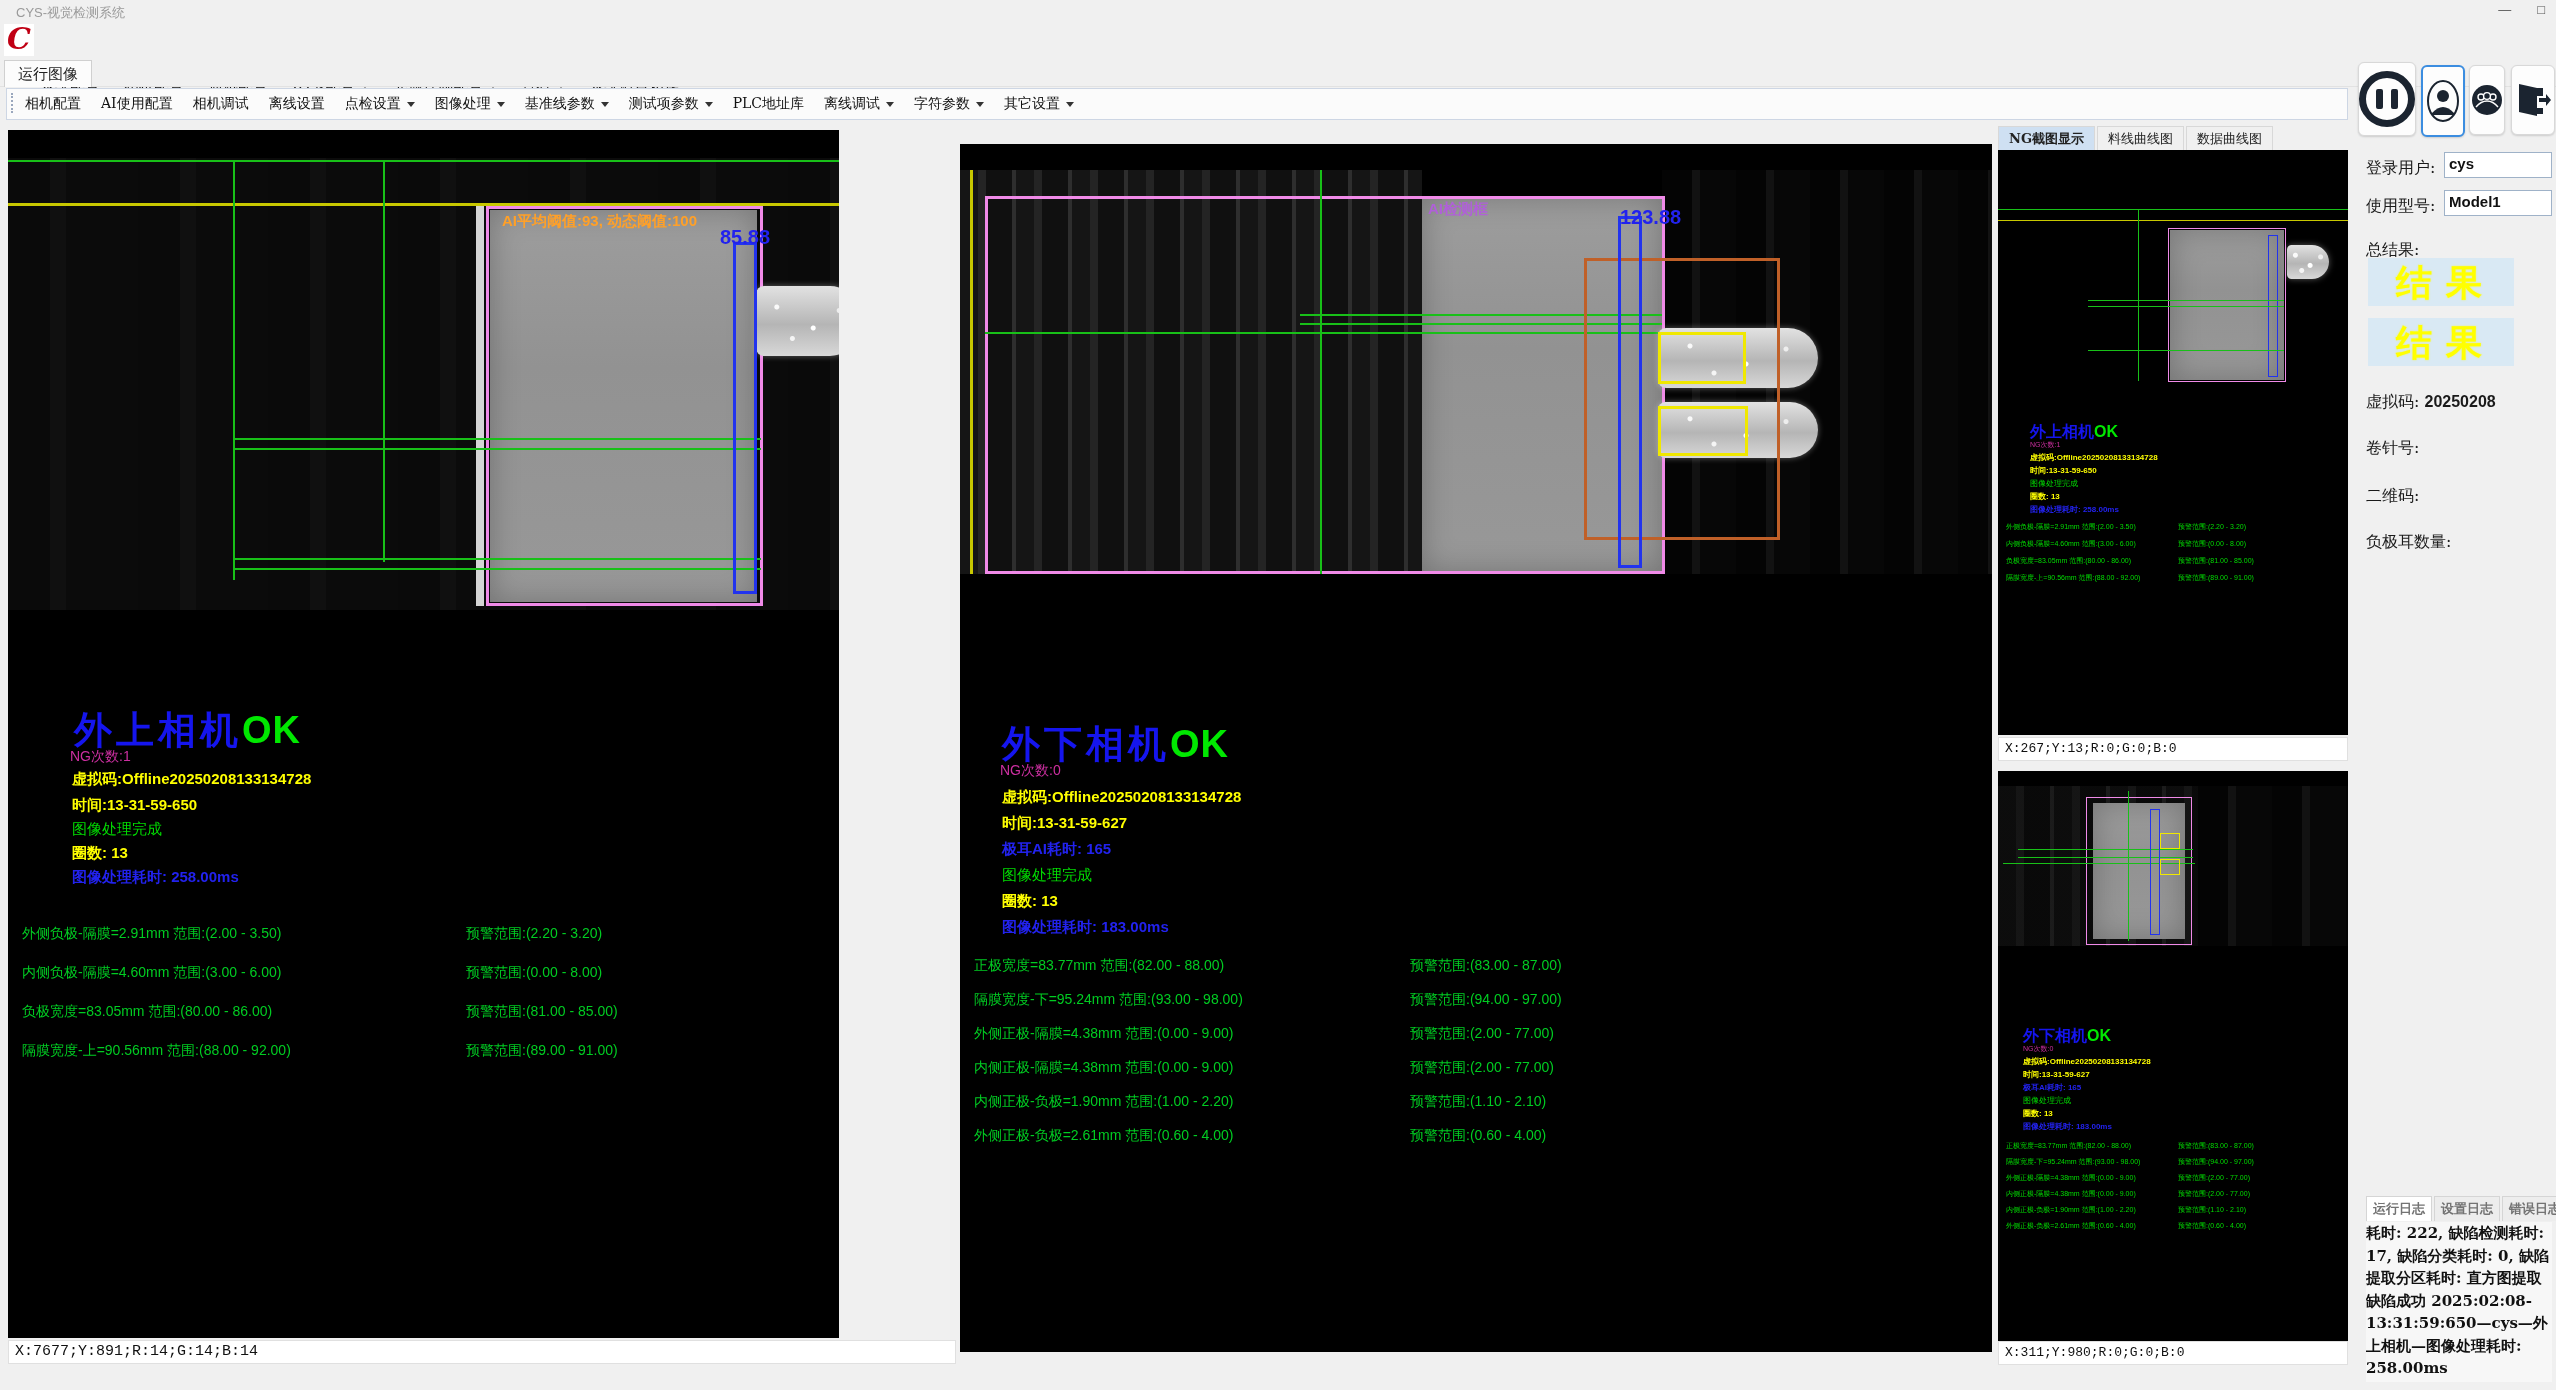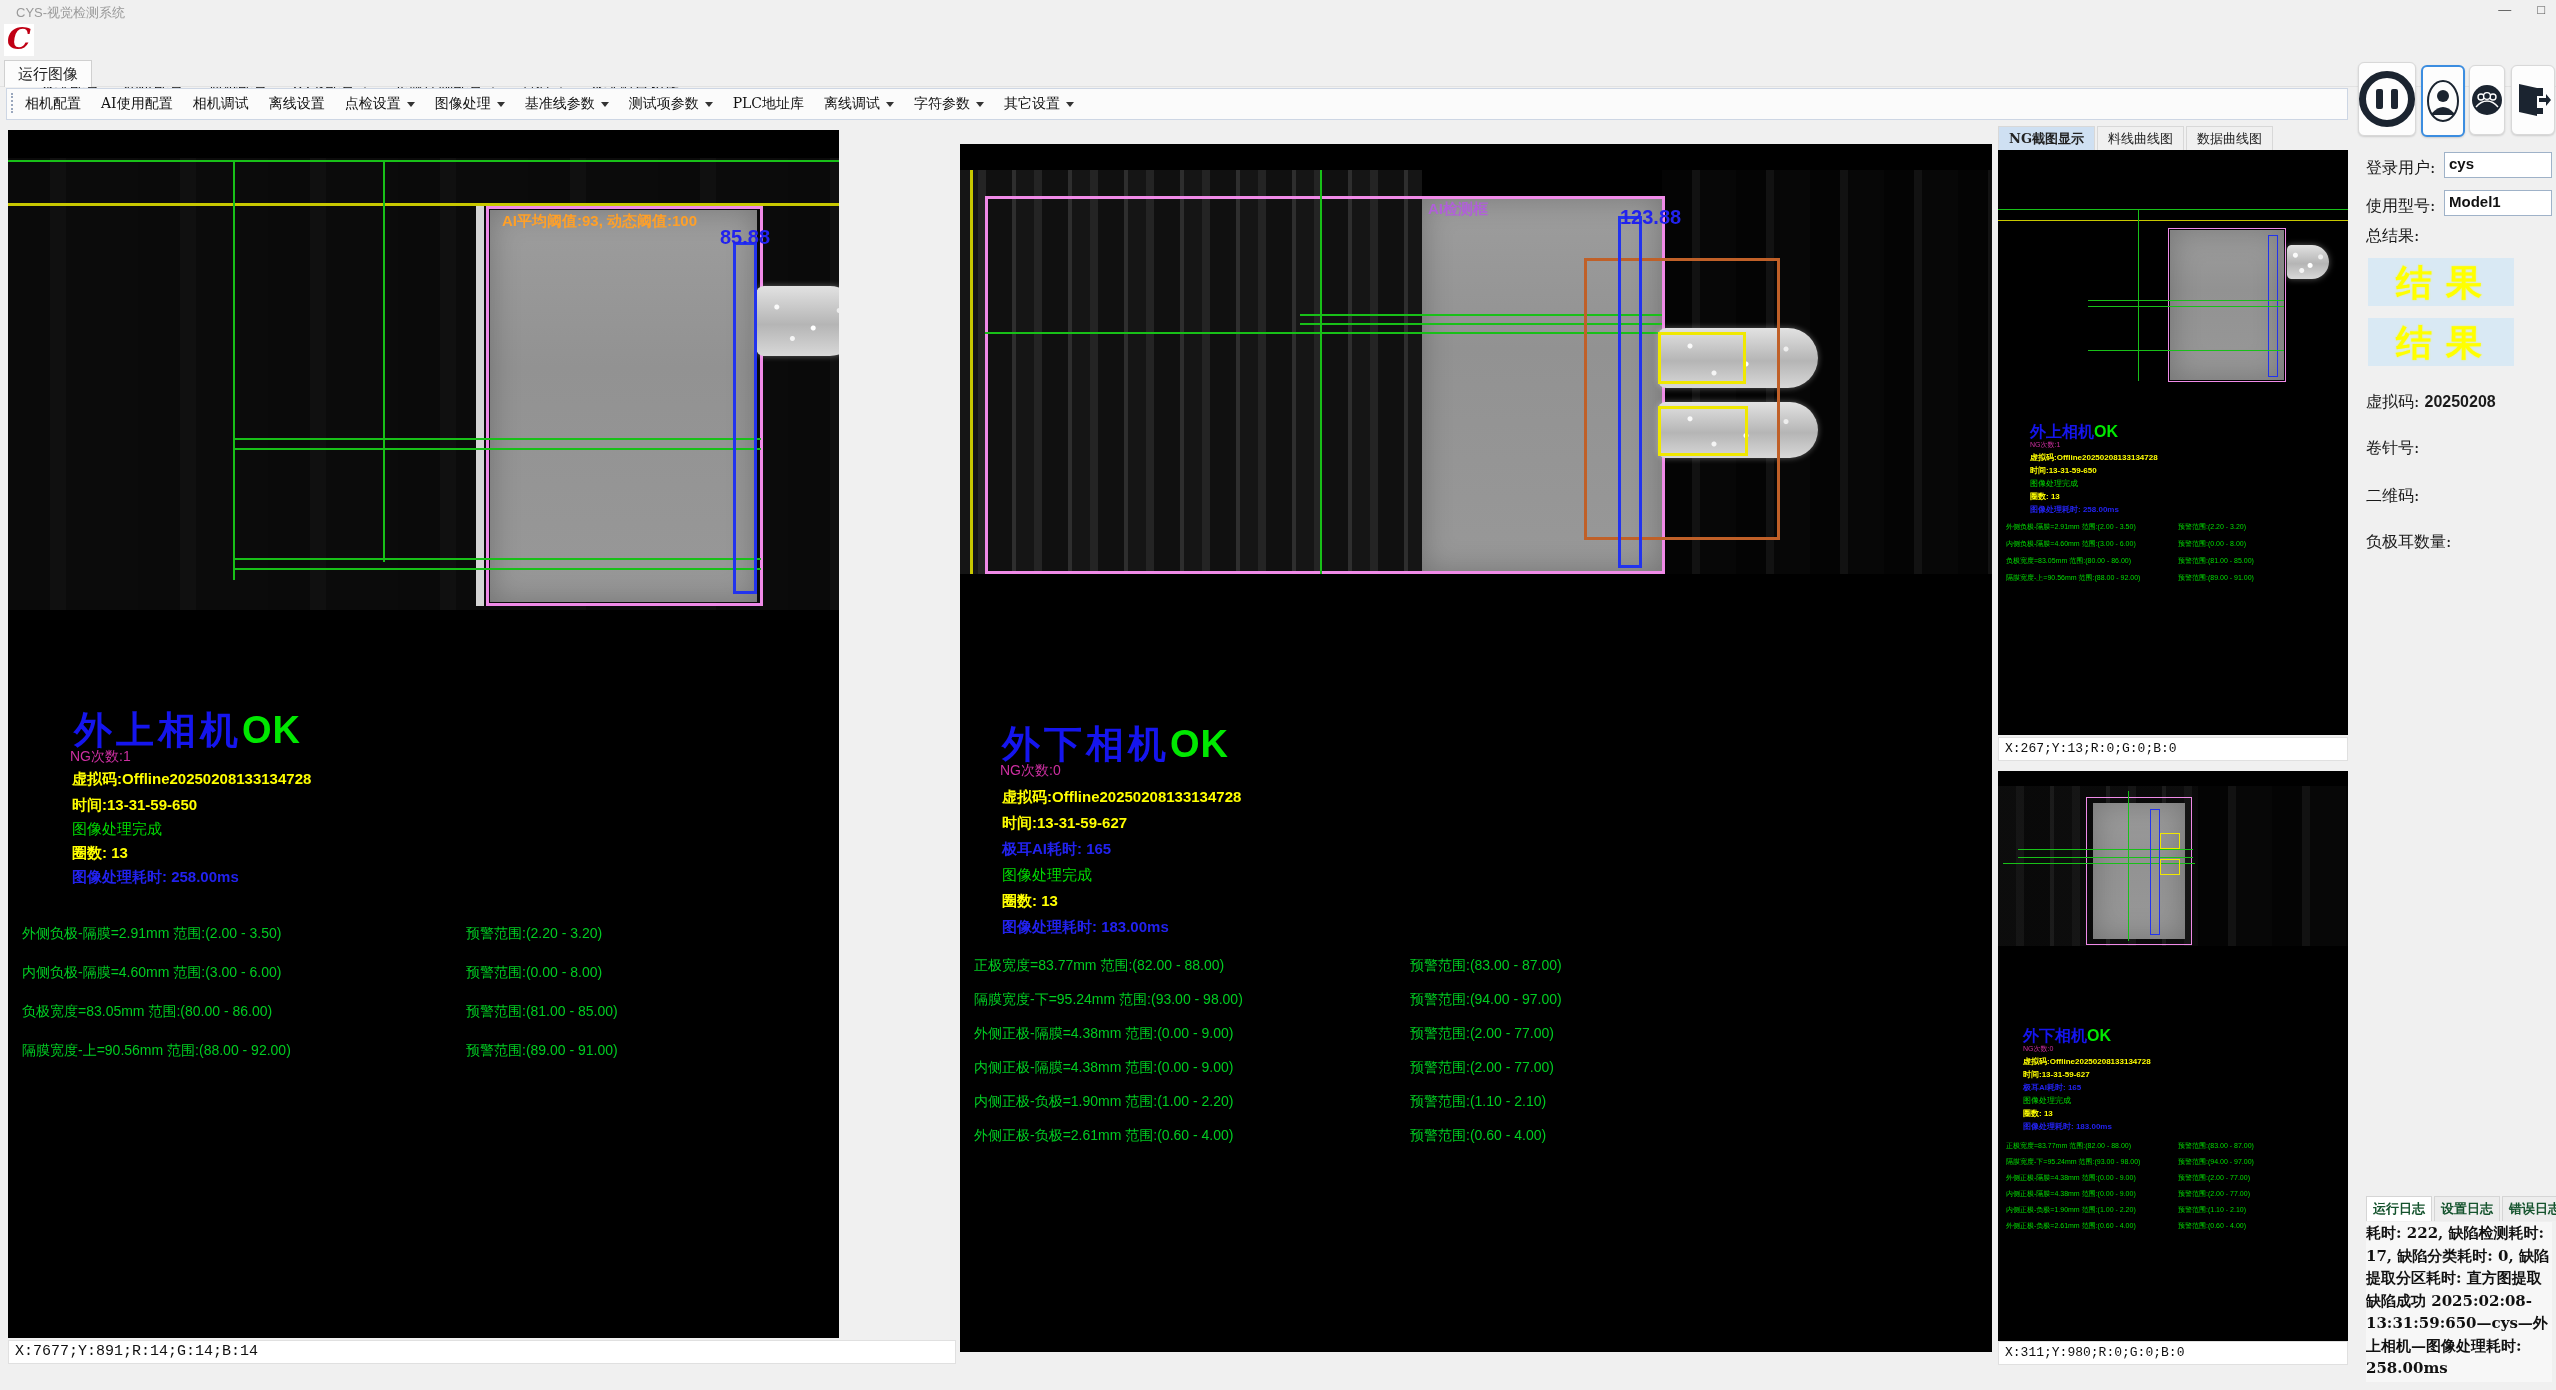--- a/index.html
+++ b/index.html
@@ -85,21 +85,21 @@
   .pausecircle{position:absolute;left:50%;top:50%;transform:translate(-50%,-50%);width:42px;height:42px;border:7px solid #1b2430;border-radius:50%;}
   .pausecircle::before,.pausecircle::after{content:"";position:absolute;top:11px;width:7px;height:20px;background:#1b2430;border-radius:2px;}
   .pausecircle::before{left:10px;} .pausecircle::after{right:10px;}
   .rlabel{position:absolute;left:2366px;font-family:"DejaVu Serif",serif;font-size:16px;color:#1a1a1a;white-space:nowrap;text-align:right;}
   .rvaluebox{position:absolute;width:108px;height:26px;background:#fff;border:1px solid #9fb2c8;font-size:15px;font-weight:bold;
              color:#111;padding:2px 4px;box-sizing:border-box;font-family:"Liberation Sans",sans-serif;}
   .resultblk{position:absolute;left:2368px;width:146px;height:48px;background:#d9e9f4;color:#ffff00;
              font-family:"DejaVu Serif",serif;font-weight:bold;font-size:36px;line-height:48px;text-align:center;letter-spacing:14px;
              text-shadow:0 0 2px rgba(255,255,0,.7);padding-left:10px;box-sizing:border-box;}
   .logtabs{position:absolute;left:2366px;top:1196px;display:flex;gap:2px;}
-  .logtab{height:24px;line-height:24px;padding:0 6px;font-family:"DejaVu Serif",serif;font-size:13px;font-weight:bold;color:#14532d;
+  .logtab{height:24px;line-height:24px;padding:0 6px;font-family:"DejaVu Serif",serif;font-size:13px;font-weight:bold;color:#737373;
           background:#ededed;border:1px solid #d5d5d5;border-bottom:none;cursor:default;white-space:nowrap;}
   .logtab.sel{background:#ffffff;}
   .logbody{position:absolute;left:2366px;top:1222px;width:186px;height:160px;background:#f7f7f7;
            font-family:"DejaVu Serif",serif;font-size:15px;font-weight:bold;color:#111;line-height:1.5;overflow:hidden;}
 
   
   .statusbar{position:absolute;left:0;top:1368px;width:2556px;height:22px;background:#f0f0f0;border-top:1px solid #dcdcdc;
              display:flex;align-items:center;font-size:14px;color:#111;}
   .chip{background:#ffff00;font-weight:bold;padding:1px 5px;margin-right:10px;font-family:"DejaVu Serif",serif;font-size:14px;}
   .chip.greentxt{color:#00a000;margin-left:8px;}
@@ -384,21 +384,21 @@
       <rect x="22" y="6" width="6" height="8" fill="#1b2430"></rect>
       <rect x="22" y="26" width="6" height="6" fill="#1b2430"></rect>
       <path d="M24 16 L31 16 L31 12 L36 18 L31 24 L31 20 L24 20 Z" fill="#1b2430"></path>
     </svg>
   </div>
 
   <div class="rlabel" style="top:158px;">登录用户:</div>
   <div class="rvaluebox" style="left:2444px;top:152px;">cys</div>
   <div class="rlabel" style="top:196px;">使用型号:</div>
   <div class="rvaluebox" style="left:2444px;top:190px;">Model1</div>
-  <div class="rlabel" style="top:226px;">总结果:</div>
+  <div class="rlabel" style="top:240px;">总结果:</div>
   <div class="resultblk" style="top:258px;">结果</div>
   <div class="resultblk" style="top:318px;">结果</div>
   <div class="rlabel" style="top:392px;">
     <span>虚拟码:</span>
     <span style="font-family:'Liberation Sans',sans-serif;font-weight:bold;">20250208</span>
   </div>
   <div class="rlabel" style="top:438px;">卷针号:</div>
   <div class="rlabel" style="top:486px;">二维码:</div>
   <div class="rlabel" style="top:532px;">负极耳数量:</div>
 

